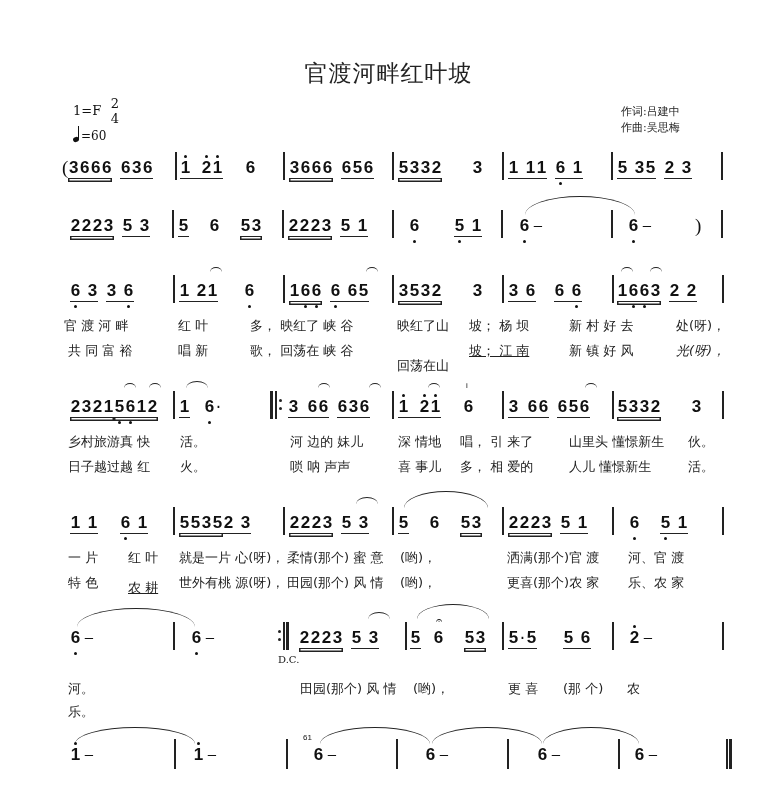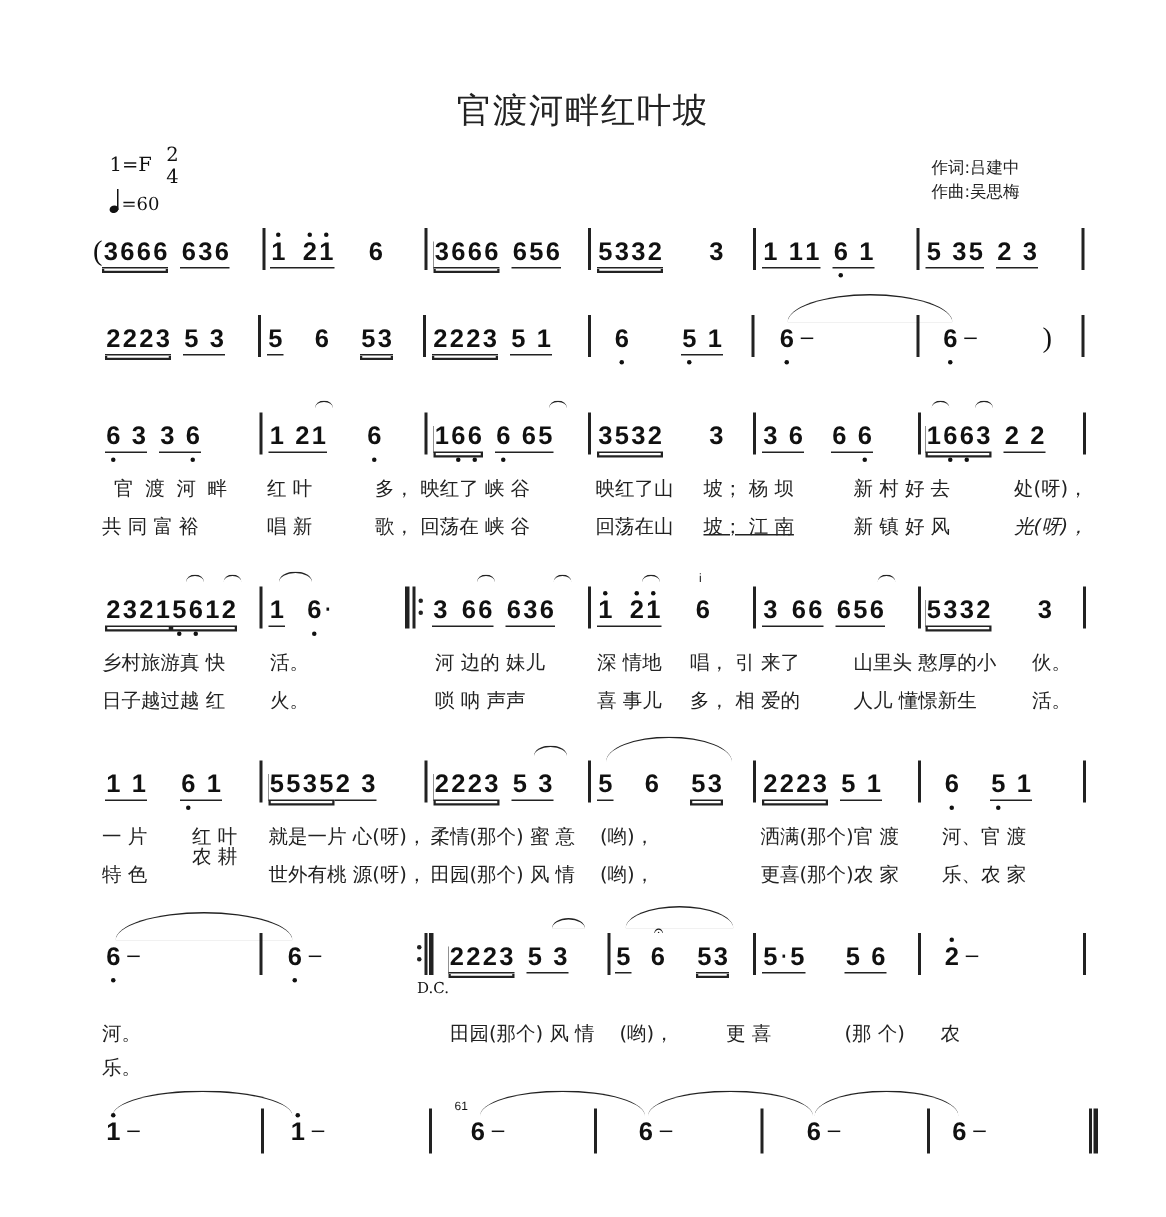--- a/index.html
+++ b/index.html
@@ -290,32 +290,32 @@
         <span class="n lo">6</span>
         <span class="n">3</span>
       </span>
     <span class="g u1">
         <span class="n">2</span>
         <span style="width:6px"></span>
         <span class="n">2</span>
       </span>
   </div>
 
-  <div class="lyr" style="left:76px;top:36px;font-family:Liberation Mono, monospace;">官 渡 河 畔</div>
+  <div class="lyr" style="left:64px;top:36px;">官 渡 河 畔</div>
   <div class="lyr" style="left:178px;top:36px;">红 叶</div>
   <div class="lyr" style="left:250px;top:36px;">多， 映红了 峡 谷</div>
   <div class="lyr" style="left:397px;top:36px;text-align:center;">映红了山</div>
   <div class="lyr" style="left:469px;top:36px;">坡； 杨 坝</div>
   <div class="lyr" style="left:569px;top:36px;">新 村 好 去</div>
   <div class="lyr" style="left:676px;top:36px;">处(呀)，</div>
 
   <div class="lyr" style="left:68px;top:61px;">共 同 富 裕</div>
   <div class="lyr" style="left:178px;top:61px;">唱 新</div>
   <div class="lyr" style="left:250px;top:61px;">歌， 回荡在 峡 谷</div>
-  <div class="lyr" style="left:397px;top:61px;">回荡在山</div>
+  <div class="lyr" style="left:397px;top:76px;">回荡在山</div>
   <div class="lyr" style="left:469px;top:61px;text-decoration:underline;">坡； 江 南</div>
   <div class="lyr" style="left:569px;top:61px;text-align:center;">新 镇 好 风</div>
   <div class="lyr" style="left:676px;top:61px;font-style:italic;">光(呀)，</div>
 </div>
 
 <div class="row" style="top:397px;">
   <div class="slur" style="left:124px;top:-14px;width:12px;height:4px;"></div>
   <div class="slur" style="left:149px;top:-14px;width:12px;height:4px;"></div>
   <div class="slur" style="left:186px;top:-16px;width:22px;height:6px;"></div>
   <div class="slur" style="left:318px;top:-14px;width:12px;height:4px;"></div>
@@ -398,21 +398,21 @@
       </span>
     <span style="width:22px"></span>
       <span class="n">3</span>
   </div>
 
   <div class="lyr" style="left:68px;top:36px;">乡村旅游真 快</div>
   <div class="lyr" style="left:180px;top:36px;">活。</div>
   <div class="lyr" style="left:290px;top:36px;">河 边的 妹儿</div>
   <div class="lyr" style="left:398px;top:36px;">深 情地</div>
   <div class="lyr" style="left:460px;top:36px;">唱， 引 来了</div>
-  <div class="lyr" style="left:569px;top:36px;">山里头 憨厚的小</div>
+  <div class="lyr" style="left:569px;top:36px;">山里头 懂憬新生</div>
   <div class="lyr" style="left:688px;top:36px;">伙。</div>
 
   <div class="lyr" style="left:68px;top:61px;">日子越过越 红</div>
   <div class="lyr" style="left:180px;top:61px;">火。</div>
   <div class="lyr" style="left:290px;top:61px;">唢 呐 声声</div>
   <div class="lyr" style="left:398px;top:61px;">喜 事儿</div>
   <div class="lyr" style="left:460px;top:61px;">多， 相 爱的</div>
   <div class="lyr" style="left:569px;top:61px;">人儿 懂憬新生</div>
   <div class="lyr" style="left:688px;top:61px;">活。</div>
 </div>
@@ -503,21 +503,21 @@
 
   <div class="lyr" style="left:68px;top:36px;">一 片</div>
   <div class="lyr" style="left:128px;top:36px;">红 叶</div>
   <div class="lyr" style="left:179px;top:36px;">就是一片 心(呀)，</div>
   <div class="lyr" style="left:287px;top:36px;">柔情(那个) 蜜 意</div>
   <div class="lyr" style="left:400px;top:36px;">(哟)，</div>
   <div class="lyr" style="left:507px;top:36px;">洒满(那个)官 渡</div>
   <div class="lyr" style="left:628px;top:36px;">河、官 渡</div>
 
   <div class="lyr" style="left:68px;top:61px;">特 色</div>
-  <div class="lyr" style="left:128px;top:49px;">农 耕</div>
+  <div class="lyr" style="left:128px;top:66px;text-decoration:underline;">农 耕</div>
   <div class="lyr" style="left:179px;top:61px;">世外有桃 源(呀)，</div>
   <div class="lyr" style="left:287px;top:61px;">田园(那个) 风 情</div>
   <div class="lyr" style="left:400px;top:61px;">(哟)，</div>
   <div class="lyr" style="left:507px;top:61px;">更喜(那个)农 家</div>
   <div class="lyr" style="left:628px;top:61px;">乐、农 家</div>
 </div>
 
 <div class="row" style="top:628px;">
   <div class="slur" style="left:77px;top:-20px;width:118px;height:18px;"></div>
   <div class="slur" style="left:368px;top:-16px;width:22px;height:6px;"></div>
@@ -579,21 +579,21 @@
       </span>
   </div>
   <div class="m" style="left:629px;">
     <span class="n hi">2</span>
       <span class="dash">–</span>
   </div>
 
   <div class="lyr" style="left:68px;top:52px;">河。</div>
   <div class="lyr" style="left:300px;top:52px;">田园(那个) 风 情</div>
   <div class="lyr" style="left:413px;top:52px;">(哟)，</div>
-  <div class="lyr" style="left:484px;top:52px;text-align:right;">更 喜</div>
+  <div class="lyr" style="left:508px;top:52px;text-align:right;">更 喜</div>
   <div class="lyr" style="left:563px;top:52px;">(那 个)</div>
   <div class="lyr" style="left:627px;top:52px;">农</div>
   <div class="lyr" style="left:68px;top:75px;">乐。</div>
 </div>
 
 <div class="row" style="top:745px;">
   <div class="slur" style="left:75px;top:-18px;width:120px;height:16px;"></div>
   <div class="slur" style="left:320px;top:-18px;width:110px;height:16px;"></div>
   <div class="slur" style="left:432px;top:-18px;width:110px;height:16px;"></div>
   <div class="slur" style="left:543px;top:-18px;width:96px;height:16px;"></div>

